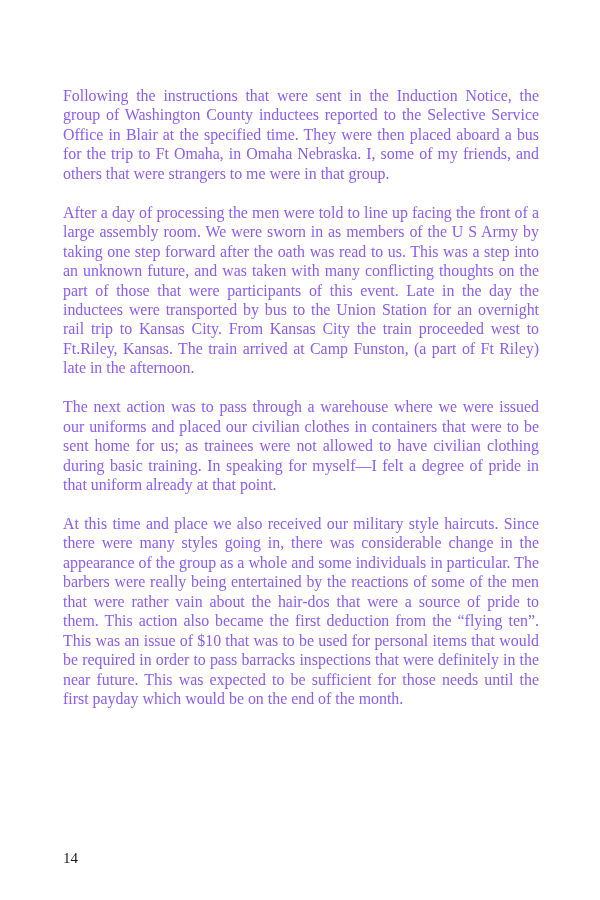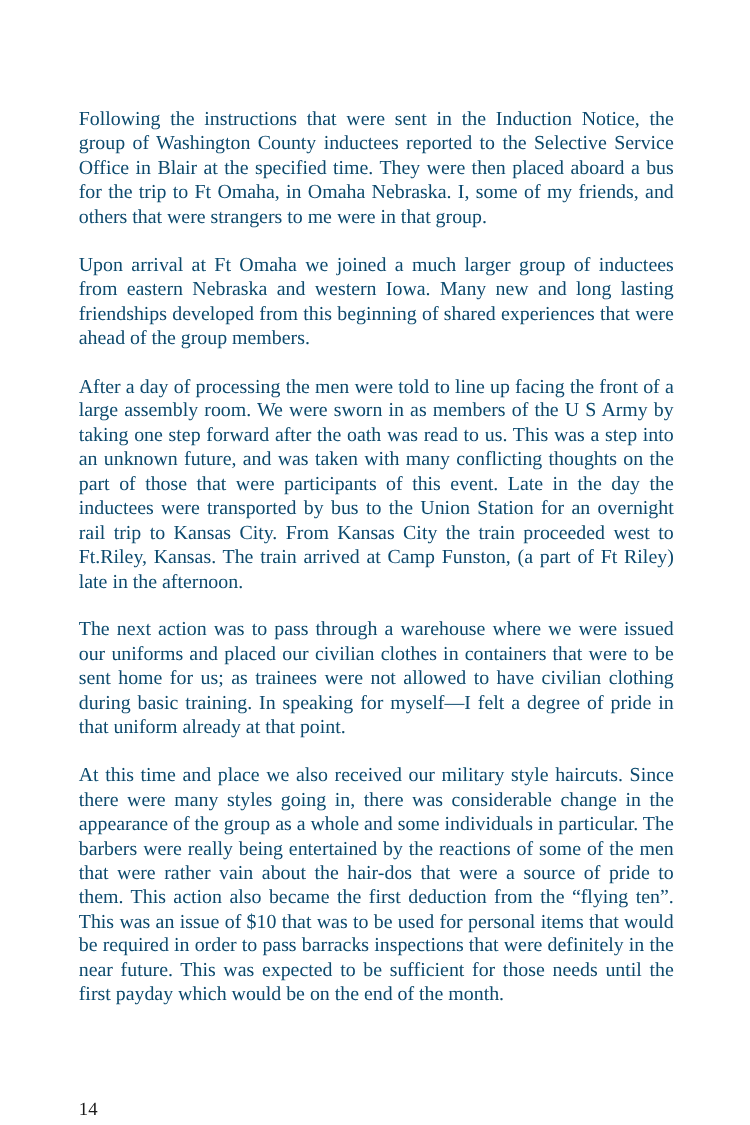--- a/index.html
+++ b/index.html
@@ -1,31 +1,30 @@
 <!DOCTYPE html>
 <html><head>
 <meta charset="utf-8">
 <style>
   html, body { margin: 0; padding: 0; background: #ffffff; }
   body { width: 600px; height: 900px; position: relative; overflow: hidden; }
-  .page { position: absolute; left: 63px; top: 86px; width: 476px; color: #0c4a6e;
+  .page { position: absolute; left: 63px; top: 86px; width: 476px; color: #8b5cf6;
           font-family: "Liberation Serif", serif; font-size: 15.9px; line-height: 19.45px; }
   .para { margin: 0 0 19.45px 0; text-align: justify; hyphens: none; }
   .footer { position: absolute; left: 63px; top: 850px; width: 476px; height: 20px;
-            font-family: "Liberation Serif", serif; color: #1a1a1a; margin-top: 30px; }
+            font-family: "Liberation Serif", serif; color: #1a1a1a; }
   .page-num { position: absolute; left: 0; top: 0; font-size: 15px; }
   .running-head { position: absolute; left: 130px; top: 1px; font-size: 15px;
                   font-variant: small-caps; letter-spacing: -0.2px; }
 </style>
 </head>
 <body>
 
 <div class="page">
   <p class="para">Following the instructions that were sent in the Induction Notice, the group of Washington County inductees reported to the Selective Service Office in Blair at the specified time. They were then placed aboard a bus for the trip to Ft Omaha, in Omaha Nebraska. I, some of my friends, and others that were strangers to me were in that group.</p>
-  <p class="para">Upon arrival at Ft Omaha we joined a much larger group of inductees from eastern Nebraska and western Iowa. Many new and long lasting friendships developed from this beginning of shared experiences that were ahead of the group members.</p>
   <p class="para">After a day of processing the men were told to line up facing the front of a large assembly room. We were sworn in as members of the U S Army by taking one step forward after the oath was read to us. This was a step into an unknown future, and was taken with many conflicting thoughts on the part of those that were participants of this event. Late in the day the inductees were transported by bus to the Union Station for an overnight rail trip to Kansas City. From Kansas City the train proceeded west to Ft.Riley, Kansas. The train arrived at Camp Funston, (a part of Ft Riley) late in the afternoon.</p>
   <p class="para">The next action was to pass through a warehouse where we were issued our uniforms and placed our civilian clothes in containers that were to be sent home for us; as trainees were not allowed to have civilian clothing during basic training. In speaking for myself—I felt a degree of pride in that uniform already at that point.</p>
   <p class="para">At this time and place we also received our military style haircuts. Since there were many styles going in, there was considerable change in the appearance of the group as a whole and some individuals in particular. The barbers were really being entertained by the reactions of some of the men that were rather vain about the hair-dos that were a source of pride to them. This action also became the first deduction from the “flying ten”. This was an issue of $10 that was to be used for personal items that would be required in order to pass barracks inspections that were definitely in the near future. This was expected to be sufficient for those needs until the first payday which would be on the end of the month.</p>
 </div>
 
 <div class="footer">
   <span class="page-num">14</span>
 </div>
 
 </body></html>

